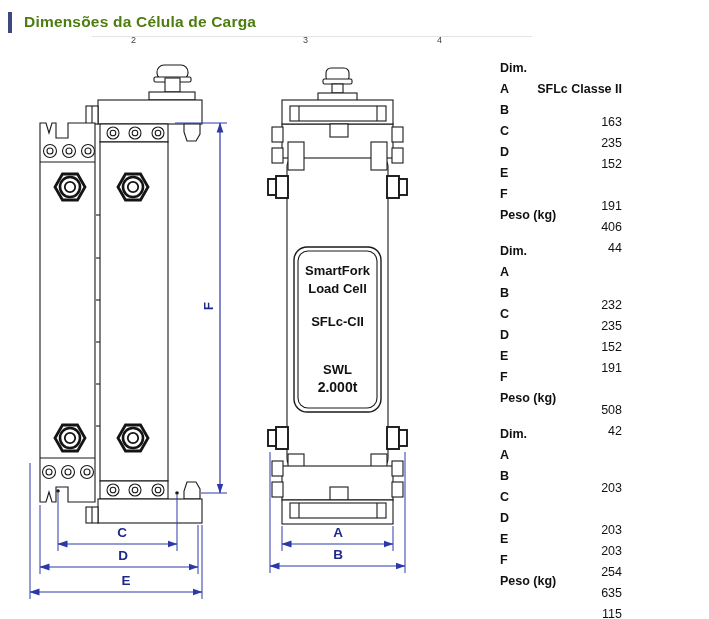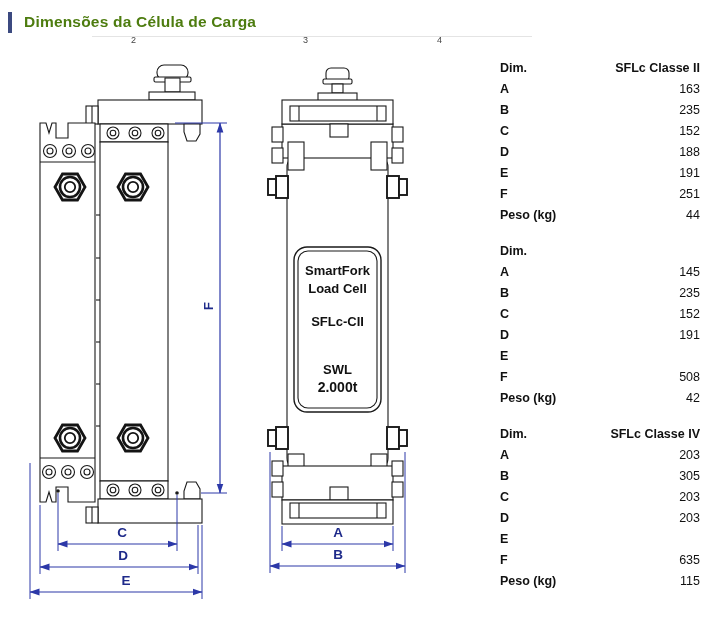--- a/index.html
+++ b/index.html
@@ -10,25 +10,25 @@
   .title-row { position:absolute; top:9px; left:8px; display:flex; align-items:center; }
   .accent-bar { width:4px; height:21px; background:#3c4a80; margin-right:8px; }
   .page-title { margin:4px; font-size:15.5px; font-weight:bold; color:#4d7c0f; letter-spacing:0.2px; }
   .faint-rule { position:absolute; top:36px; left:92px; width:440px; height:1px; background:#e4e4e4; }
   .ruler-mark { position:absolute; top:35px; font-size:9px; color:#444; }
 
   .drawing-svg { position:absolute; left:0; top:50px; }
 
   .tables-col { position:absolute; left:500px; top:58px; width:204px; }
   .dims-table { margin-bottom:15px; }
-  .t-row { display:flex; height:21px; line-height:21px; font-size:12.5px; }
+  .t-row { display:flex; height:21px; line-height:21px; font-size:12.5px;flex-direction:column; }
   .t-dim { width:78px; font-weight:bold; }
   .t-val { width:122px; text-align:right; }
   .t-head .t-val { font-weight:bold; }
-  .t-num { font-weight:normal; }
+  .t-num { font-weight:normal;margin-top:12px; }
 
   
   .ln { fill:#ffffff; stroke:#1a1a1a; stroke-width:1.1; }
   .ln-thin { fill:none; stroke:#1a1a1a; stroke-width:1.1; }
   .ln-bold { fill:#ffffff; stroke:#1a1a1a; stroke-width:1.9; }
   .hex { fill:#ffffff; stroke:#141414; stroke-width:2.8; }
   .hexc { fill:#ffffff; stroke:#141414; stroke-width:2.6; }
   .hexi { fill:#ffffff; stroke:#141414; stroke-width:1.8; }
   .dim { stroke:#2c38a8; stroke-width:1.2; fill:none; }
   .ext { stroke:#2c38a8; stroke-width:1; fill:none; }
@@ -261,43 +261,42 @@
       <div class="t-row">
           <span class="t-dim">B</span>
           <span class="t-val t-num">235</span>
         </div>
       <div class="t-row">
           <span class="t-dim">C</span>
           <span class="t-val t-num">152</span>
         </div>
       <div class="t-row">
           <span class="t-dim">D</span>
-          <span class="t-val t-num">188</span>
         </div>
       <div class="t-row">
           <span class="t-dim">E</span>
           <span class="t-val t-num">191</span>
         </div>
       <div class="t-row">
           <span class="t-dim">F</span>
-          <span class="t-val t-num">251</span>
+          <span class="t-val t-num">406</span>
         </div>
       <div class="t-row">
           <span class="t-dim">Peso (kg)</span>
           <span class="t-val t-num">44</span>
         </div>
     </section>
 
     <section class="dims-table">
       <div class="t-row t-head">
         <span class="t-dim">Dim.</span>
       </div>
       <div class="t-row">
           <span class="t-dim">A</span>
-          <span class="t-val t-num">145</span>
+          <span class="t-val t-num">232</span>
         </div>
       <div class="t-row">
           <span class="t-dim">B</span>
           <span class="t-val t-num">235</span>
         </div>
       <div class="t-row">
           <span class="t-dim">C</span>
           <span class="t-val t-num">152</span>
         </div>
       <div class="t-row">
@@ -313,40 +312,39 @@
         </div>
       <div class="t-row">
           <span class="t-dim">Peso (kg)</span>
           <span class="t-val t-num">42</span>
         </div>
     </section>
 
     <section class="dims-table">
       <div class="t-row t-head">
         <span class="t-dim">Dim.</span>
-        <span class="t-val">SFLc Classe IV</span>
       </div>
       <div class="t-row">
           <span class="t-dim">A</span>
           <span class="t-val t-num">203</span>
         </div>
       <div class="t-row">
           <span class="t-dim">B</span>
-          <span class="t-val t-num">305</span>
         </div>
       <div class="t-row">
           <span class="t-dim">C</span>
           <span class="t-val t-num">203</span>
         </div>
       <div class="t-row">
           <span class="t-dim">D</span>
           <span class="t-val t-num">203</span>
         </div>
       <div class="t-row">
           <span class="t-dim">E</span>
+          <span class="t-val t-num">254</span>
         </div>
       <div class="t-row">
           <span class="t-dim">F</span>
           <span class="t-val t-num">635</span>
         </div>
       <div class="t-row">
           <span class="t-dim">Peso (kg)</span>
           <span class="t-val t-num">115</span>
         </div>
     </section>

